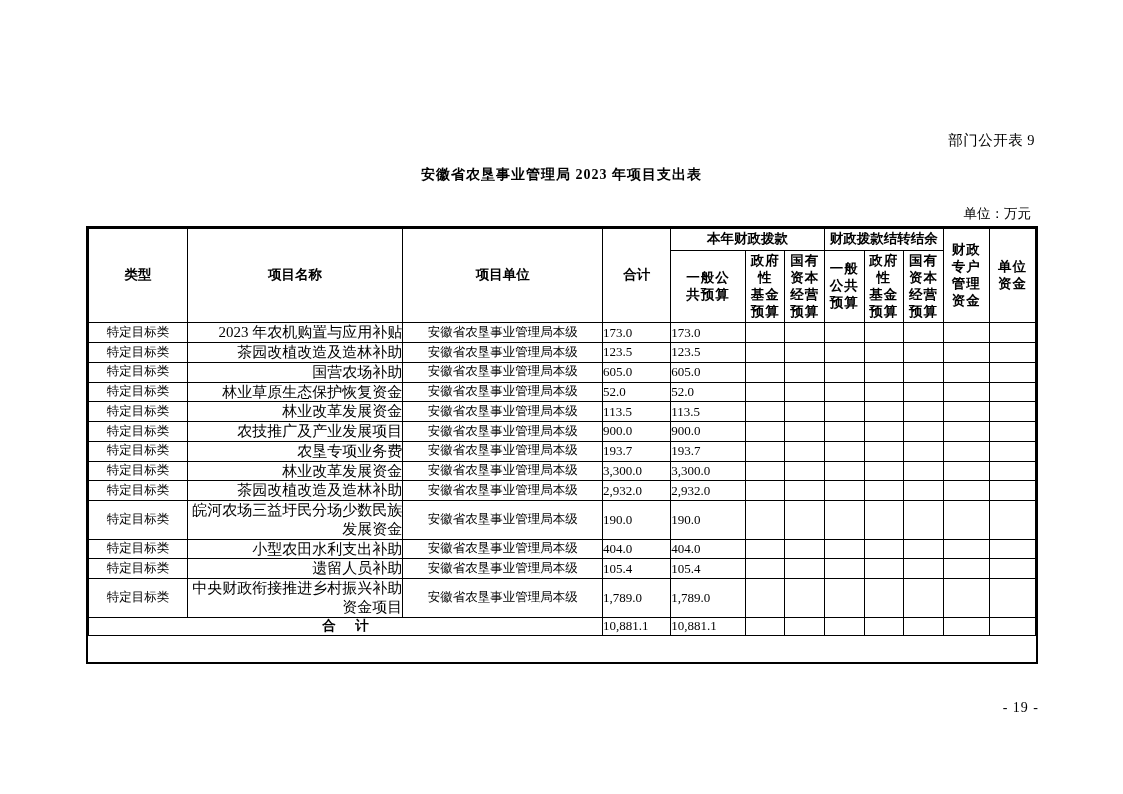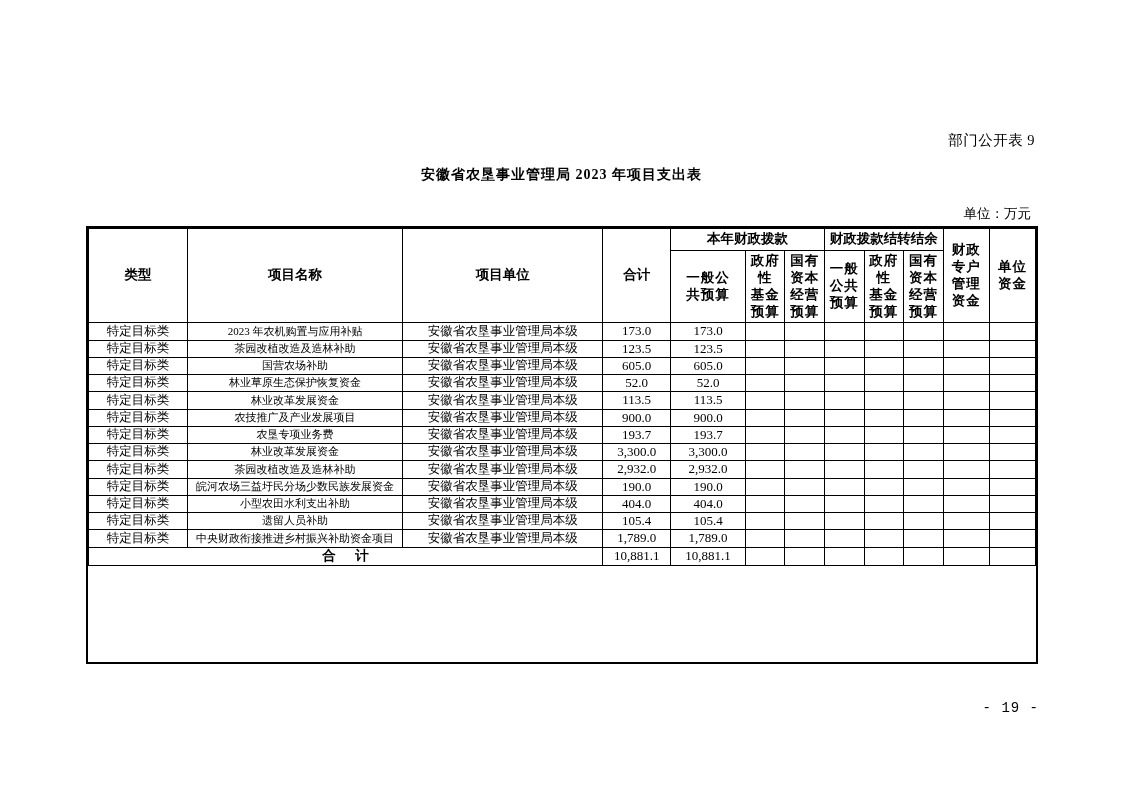--- a/index.html
+++ b/index.html
@@ -85,31 +85,31 @@
     border: 2px solid #000000;
     box-sizing: border-box;
     pointer-events: none;
   }
   td.c-type {
     text-align: center;
     font-size: 12.5px;
     padding: 3px 2px;
   }
   td.c-name {
-    text-align: center;
-    font-size: 11px;
+    text-align: right;
+    font-size: 15px;
     padding: 3px 5px;
   }
   td.c-unit {
     text-align: center;
     font-size: 12.5px;
     padding: 3px 2px;
   }
   td.c-num {
-    text-align: center;
+    text-align: left;
     font-size: 13px;
     padding: 3px 6px 3px 2px;
     font-family: "Liberation Serif", "DejaVu Serif", serif;
   }
   td.c-blank {
     text-align: center;
   }
   tr.total-row td {
     font-weight: bold;
     font-size: 13.5px;
@@ -122,21 +122,20 @@
   tr.total-row td.c-num {
     font-weight: normal;
     font-size: 13px;
   }
   .page-num {
     position: absolute;
     top: 700px;
     right: 84px;
     font-size: 14px;
     letter-spacing: 1px;
-    font-family: Liberation Mono, monospace;
   }
 </style>
 </head>
 <body>
 
 <div class="page">
 
   <div class="doc-tag">部门公开表 9</div>
 
   <div class="doc-title">安徽省农垦事业管理局 2023 年项目支出表</div>

